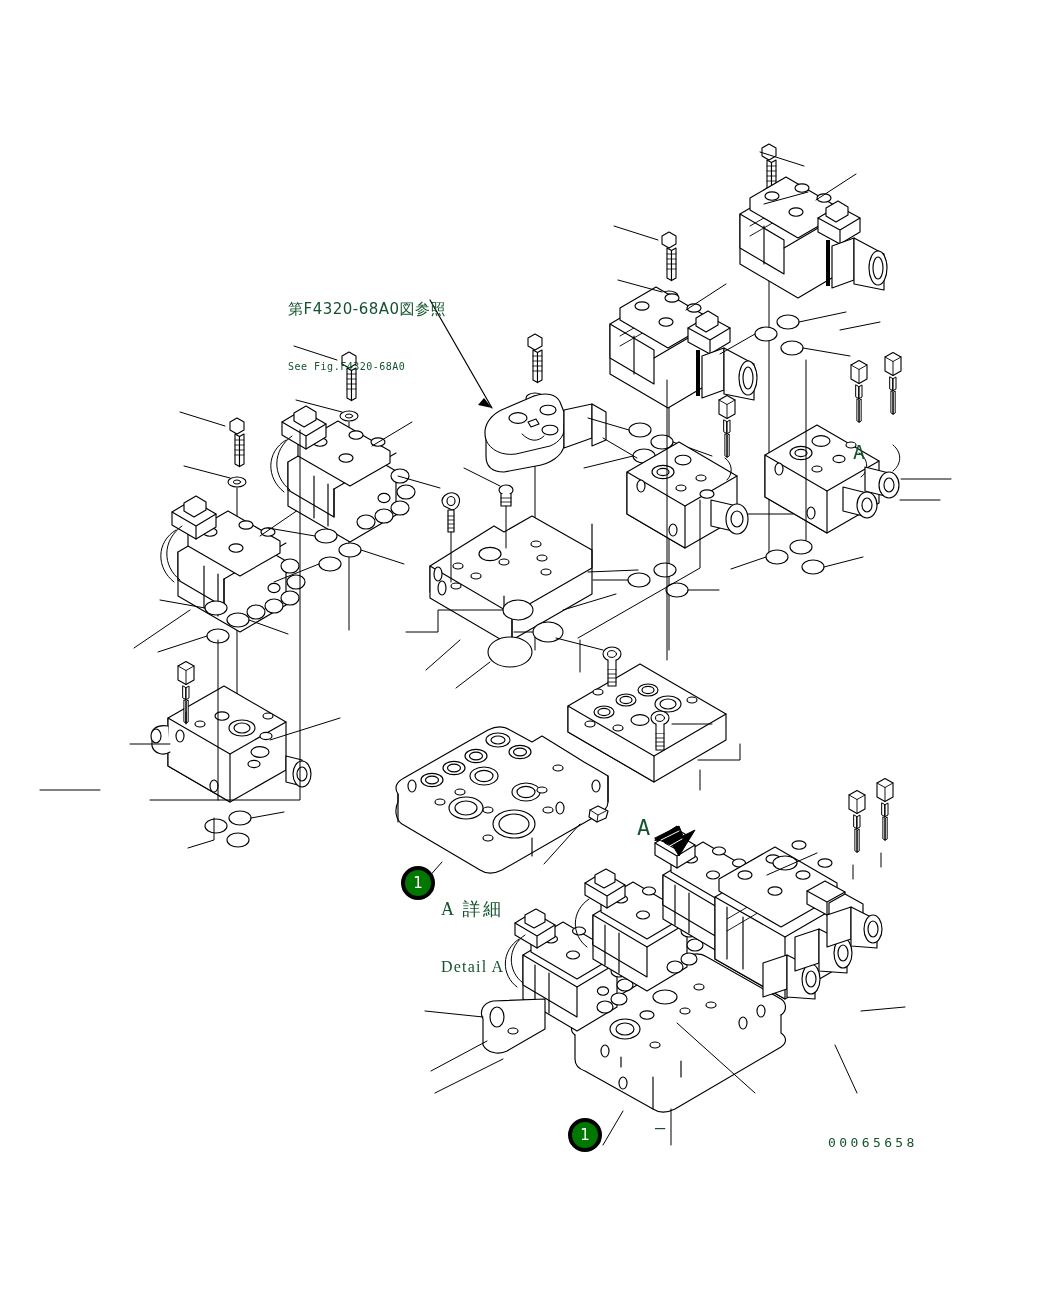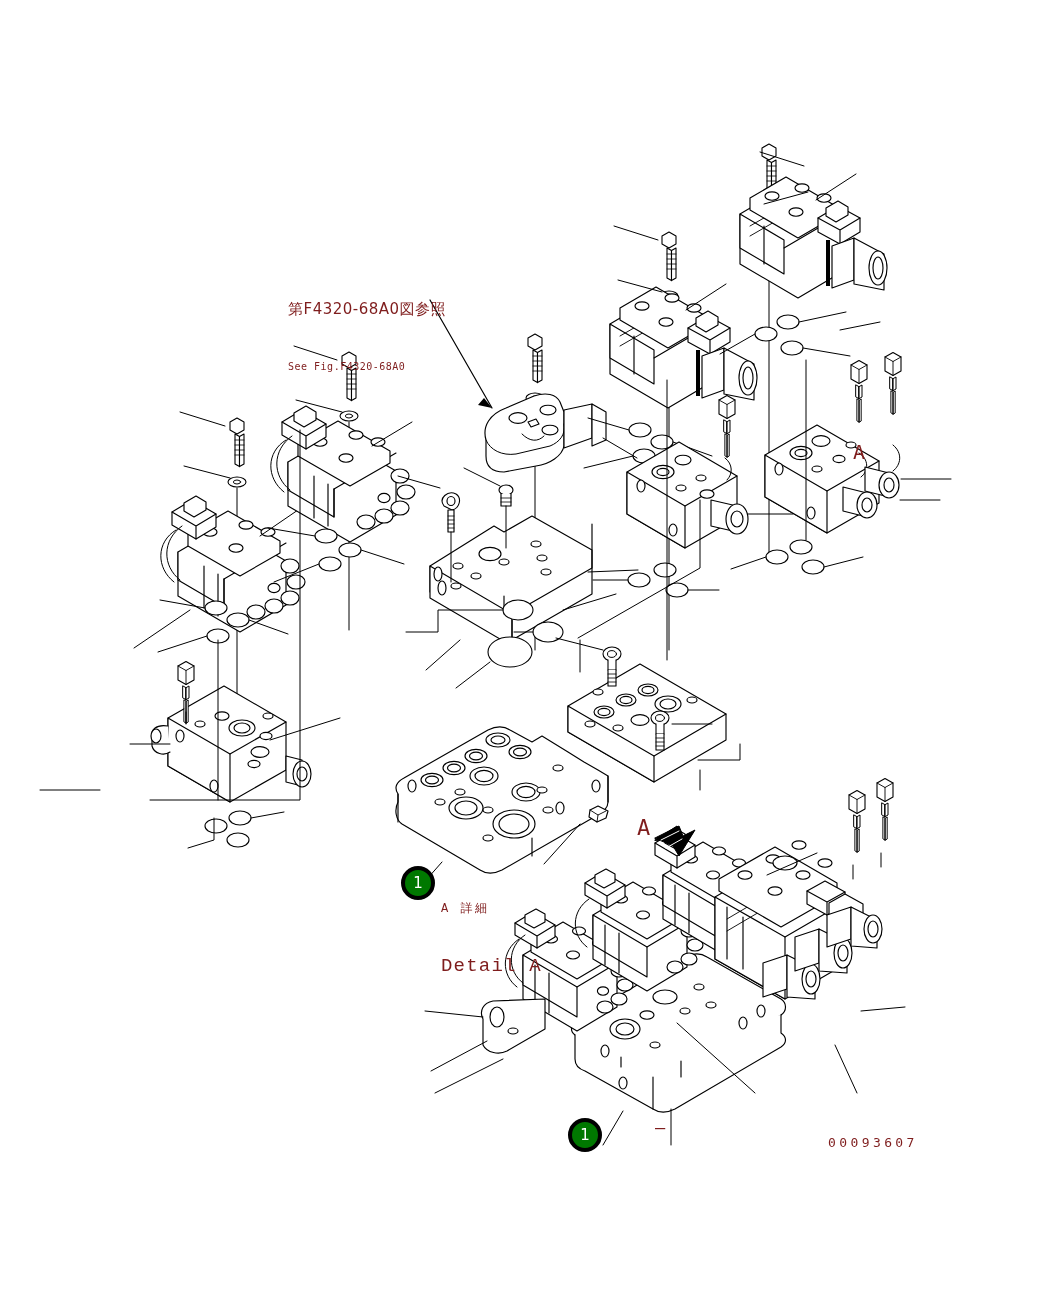--- a/index.html
+++ b/index.html
@@ -1,31 +1,31 @@
 <!DOCTYPE html>
 <html><head>
 <meta charset="utf-8">
 <title>Parts Diagram</title>
 <style>
   html,body{margin:0;padding:0;background:#ffffff;}
   body{width:1059px;height:1301px;font-family:"DejaVu Sans Mono",monospace;color:#000;}
   #sheet{position:relative;width:1059px;height:1301px;overflow:hidden;background:#fff;}
   #art{position:absolute;left:0;top:0;width:1059px;height:1301px;}
 
-  .txt{position:absolute;white-space:pre;color:#7f1d1d;}
+  .txt{position:absolute;white-space:pre;color:#14532d;}
 
   
   #ref-note{left:288px;top:262px;font-size:15px;line-height:19px;letter-spacing:0.6px;}
   #ref-note .jp{font-family:"DejaVu Sans",sans-serif;font-size:15px;letter-spacing:0.5px;display:block;}
   #ref-note .en{font-family:"DejaVu Sans Mono",monospace;font-size:10px;letter-spacing:0.5px;display:block;}
 
   
   #detail-caption{left:441px;top:862px;font-size:14px;line-height:19px;}
-  #detail-caption .jp{font-family:Liberation Mono, monospace;font-size:12px;letter-spacing:2.5px;display:block;}
-  #detail-caption .en{font-family:Liberation Mono, monospace;font-size:19px;letter-spacing:1.2px;display:block;}
+  #detail-caption .jp{font-family:Liberation Serif, serif;font-size:18px;letter-spacing:2.5px;display:block;}
+  #detail-caption .en{font-family:Liberation Serif, serif;font-size:16px;letter-spacing:1.2px;display:block;}
 
   
   .sec-letter{font-family:"DejaVu Sans Mono",monospace;font-size:22px;}
   #sec-a-top{left:637px;top:815px;}
   #sec-a-right{left:853px;top:440px;font-size:20px;}
 
   
   #drawing-number{left:828px;top:1135px;font-size:13px;letter-spacing:3.4px;
                   font-family:"DejaVu Sans Mono",monospace;}
 
@@ -661,15 +661,15 @@
     <span class="jp">A 詳細</span>
     <span class="en">Detail A</span>
   </div>
 
   <div class="balloon" id="balloon-bottom">
     <span>1</span>
   </div>
 
   <div class="txt" id="lower-dash">–</div>
 
-  <div class="txt" id="drawing-number">00093607</div>
+  <div class="txt" id="drawing-number">00065658</div>
 
 </div>
 
 </body></html>

